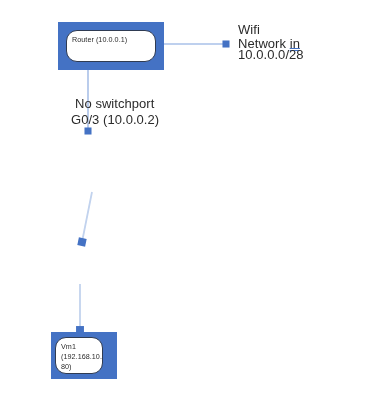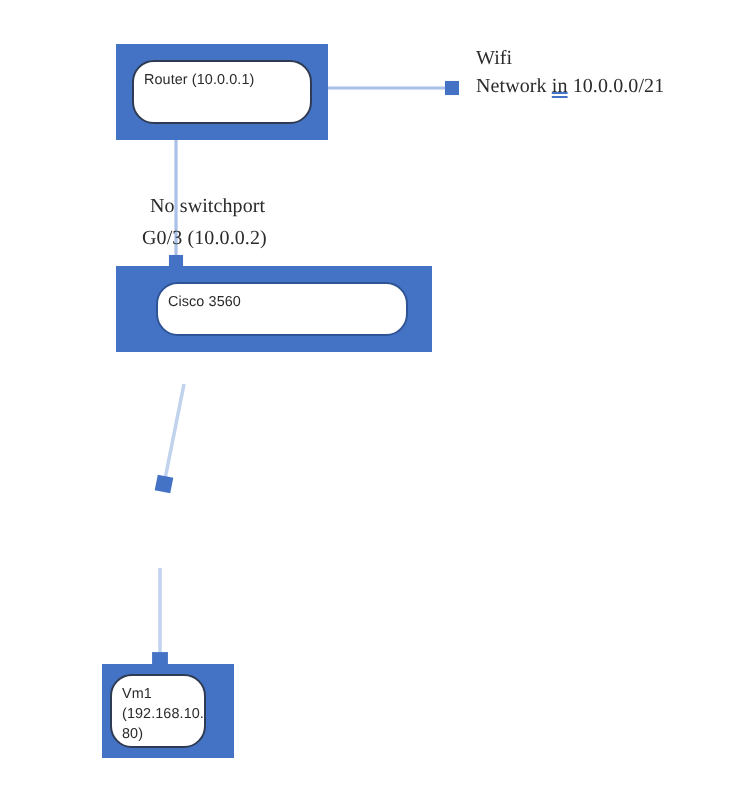--- a/index.html
+++ b/index.html
@@ -69,26 +69,25 @@
     position: absolute;
     left: 0; top: 0;
     width: 368px;
     height: 400px;
     pointer-events: none;
   }
 
   
   .note {
     position: absolute;
-    font-size: 10px;
+    font-size: 13px;
     line-height: 11px;
     color: #2b2b2b;
     white-space: pre-line;
     letter-spacing: 0.05px;
-    font-family: Liberation Serif, serif;
   }
   #note-noswitchport { left: 75px; top: 98px; }
   #note-g01         { left: 71px; top: 114px; }
   #note-g04         { left: 92px; top: 177px; }
   #note-wifi        { left: 238px; top: 24px; }
   #note-network     { left: 238px; top: 38px; }
 
   .sp-red {
     text-decoration: underline wavy #E03A3A;
     text-decoration-skip-ink: none;
@@ -121,37 +120,32 @@
 
     <line x1="80" y1="284" x2="80" y2="330" stroke="#C2D3EE" stroke-width="1.8" marker-end="url(#ah)"></line>
   </svg>
 
   <div class="node" id="router">
     <div class="inner dark-edge">
       <div class="label">Router (10.0.0.1)</div>
     </div>
   </div>
 
-  <div class="node" id="switch">
-    <div class="inner blue-edge">
-      <div class="label">Cisco 3560</div>
-    </div>
-  </div>
 
 
   <div class="node" id="vm1">
     <div class="inner dark-edge">
       <div class="label">Vm1
 (192.168.10.
 80)</div>
     </div>
   </div>
 
   <div class="note" id="note-noswitchport">No switchport</div>
 
   <div class="note" id="note-g01">G0/3 (10.0.0.2)</div>
 
 
   <div class="note" id="note-wifi">Wifi</div>
 
-  <div class="note" id="note-network"><span>Network </span><span class="sp-blue">in</span><span> 10.0.0.0/21</span></div>
+  <div class="note" id="note-network"><span>Network </span><span class="sp-blue">in</span><span> 10.0.0.0/28</span></div>
 
 </div>
 
 </body></html>

